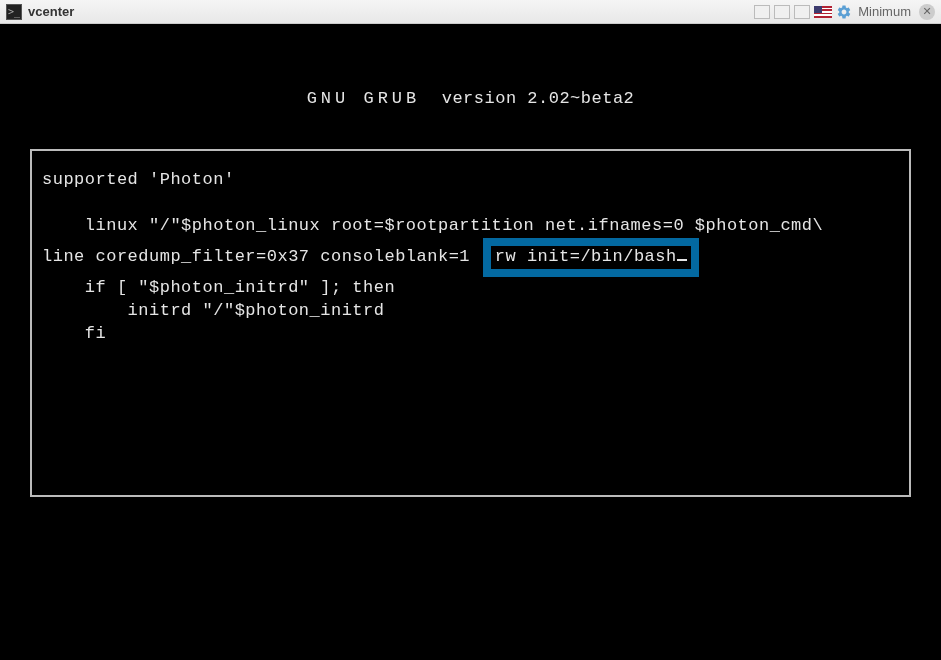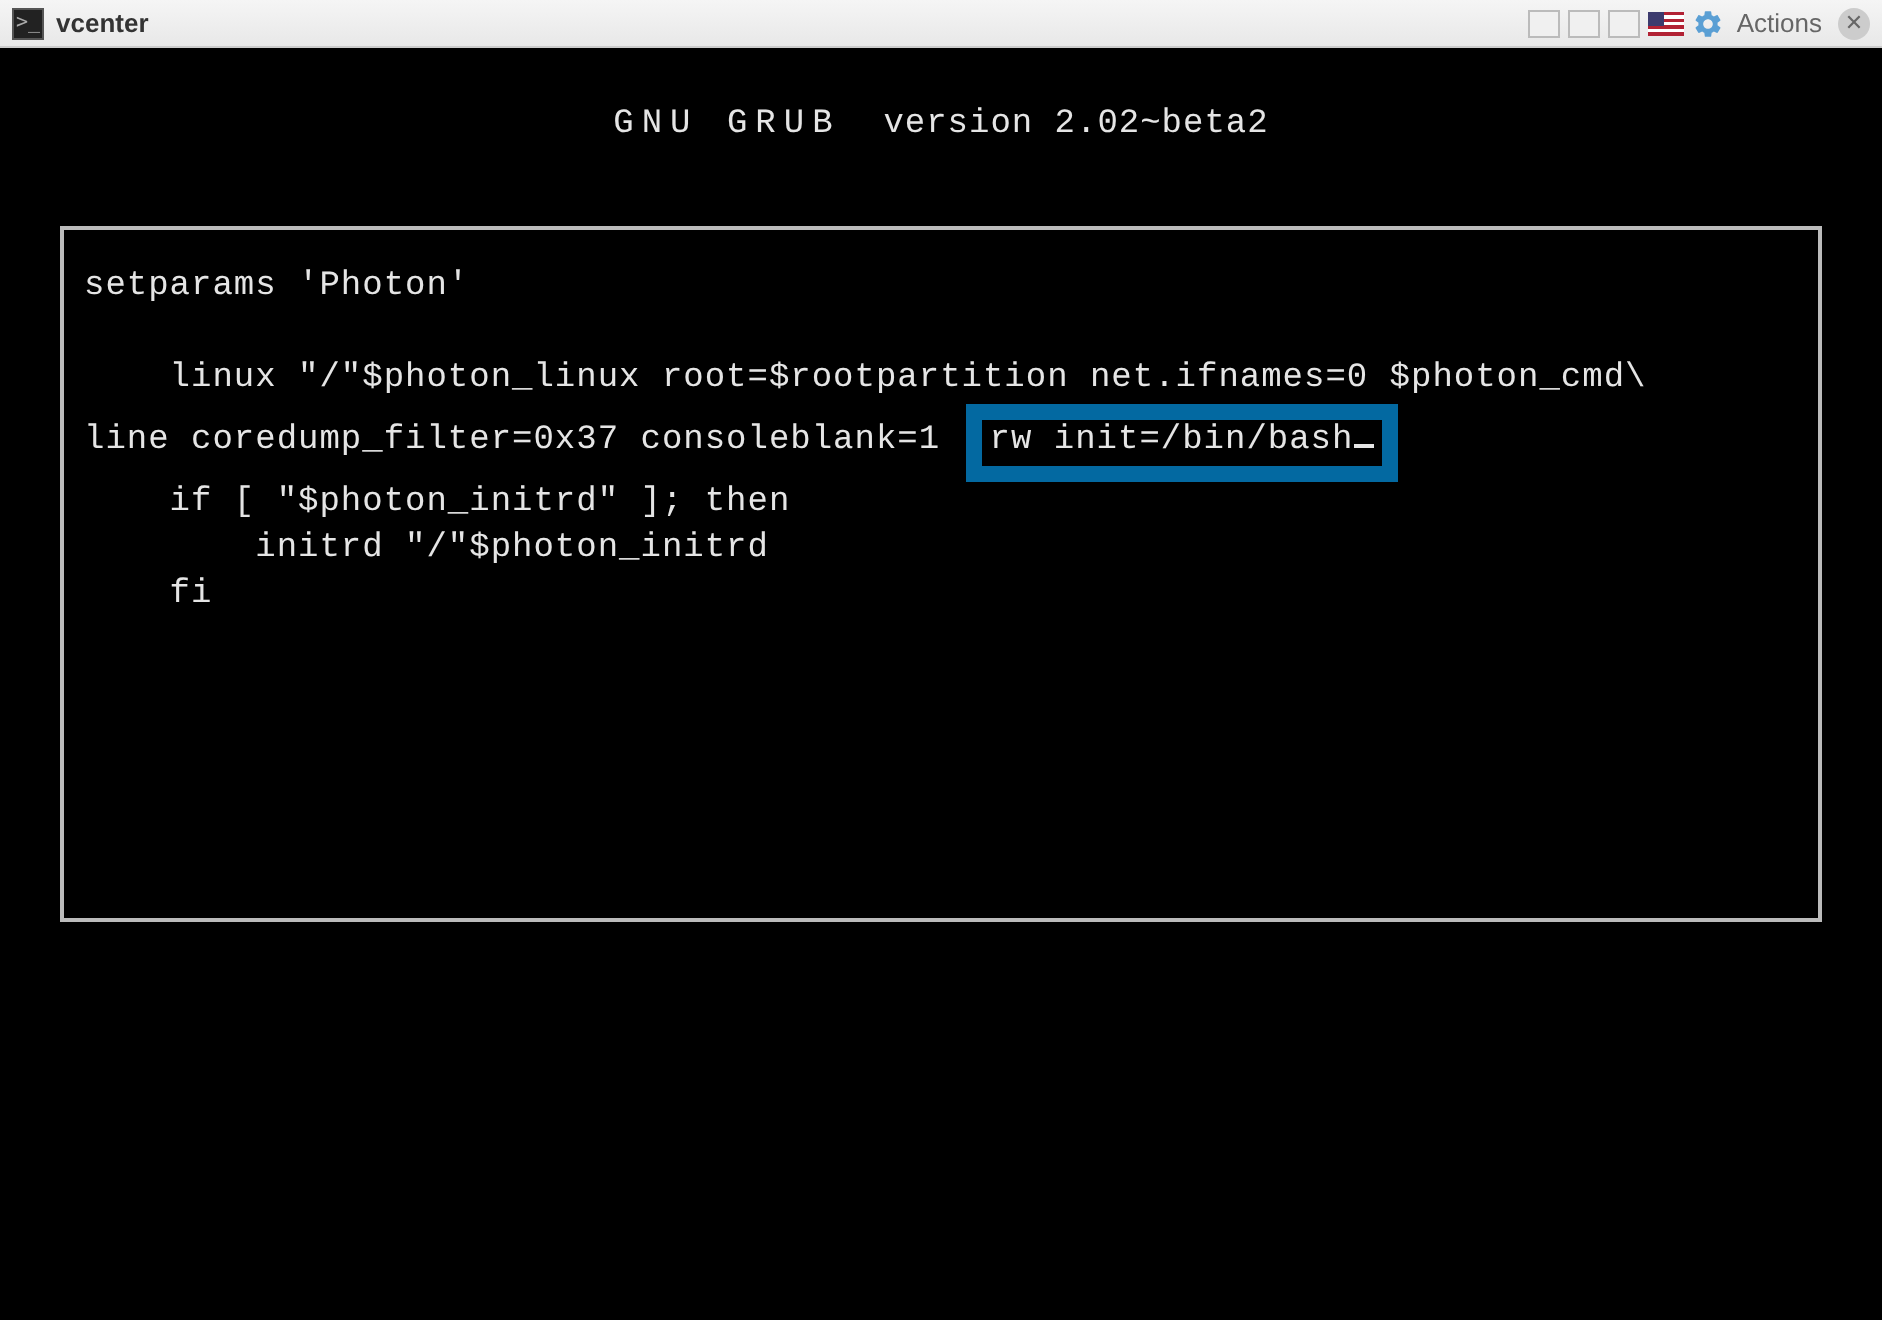--- a/index.html
+++ b/index.html
@@ -105,21 +105,21 @@
       margin-left: 4px;
     }
     .console {
       width: 941px;
       height: 636px;
       background: #000;
       color: #e5e5e5;
       font-family: "Courier New", monospace;
       font-size: 17px;
       line-height: 1.35;
-      padding-top: 28px;
+      padding-top: 64px;
       position: relative;
       letter-spacing: 0.5px;
     }
     .grub-header {
       text-align: center;
       margin-bottom: 38px;
     }
     .grub-header .wide {
       letter-spacing: 4px;
     }
@@ -157,31 +157,31 @@
   <div class="titlebar-right">
     <span class="titlebar-btn"></span>
     <span class="titlebar-btn"></span>
     <span class="titlebar-btn"></span>
     <span class="flag-icon"></span>
     <span class="gear-icon">
       <svg width="16" height="16" viewBox="0 0 24 24" fill="#5a9fd4">
         <path d="M19.14,12.94c0.04-0.3,0.06-0.61,0.06-0.94c0-0.32-0.02-0.64-0.07-0.94l2.03-1.58c0.18-0.14,0.23-0.41,0.12-0.61 l-1.92-3.32c-0.12-0.22-0.37-0.29-0.59-0.22l-2.39,0.96c-0.5-0.38-1.03-0.7-1.62-0.94L14.4,2.81c-0.04-0.24-0.24-0.41-0.48-0.41 h-3.84c-0.24,0-0.43,0.17-0.47,0.41L9.25,5.35C8.66,5.59,8.12,5.92,7.63,6.29L5.24,5.33c-0.22-0.08-0.47,0-0.59,0.22L2.74,8.87 C2.62,9.08,2.66,9.34,2.86,9.48l2.03,1.58C4.84,11.36,4.8,11.69,4.8,12s0.02,0.64,0.07,0.94l-2.03,1.58 c-0.18,0.14-0.23,0.41-0.12,0.61l1.92,3.32c0.12,0.22,0.37,0.29,0.59,0.22l2.39-0.96c0.5,0.38,1.03,0.7,1.62,0.94l0.36,2.54 c0.05,0.24,0.24,0.41,0.48,0.41h3.84c0.24,0,0.44-0.17,0.47-0.41l0.36-2.54c0.59-0.24,1.13-0.56,1.62-0.94l2.39,0.96 c0.22,0.08,0.47,0,0.59-0.22l1.92-3.32c0.12-0.22,0.07-0.47-0.12-0.61L19.14,12.94z M12,15.6c-1.98,0-3.6-1.62-3.6-3.6 s1.62-3.6,3.6-3.6s3.6,1.62,3.6,3.6S13.98,15.6,12,15.6z"></path>
       </svg>
     </span>
-    <span class="actions-label">Actions</span>
+    <span class="actions-label">Minimum</span>
     <span class="close-btn">✕</span>
   </div>
 </div>
 
 <div class="console">
   <div class="grub-header">
     <span class="wide">GNU GRUB</span>&nbsp;&nbsp;<span>version 2.02~beta2</span>
   </div>
 
-  <div class="grub-box"><span>setparams 'Photon'</span>
+  <div class="grub-box"><span>supported 'Photon'</span>
 
 <span>    linux "/"$photon_linux root=$rootpartition net.ifnames=0 $photon_cmd\</span>
 <span>line coredump_filter=0x37 consoleblank=1</span> <span class="highlight-box"><span>rw init=/bin/bash</span><span class="cursor-line"></span></span>
 <span>    if [ "$photon_initrd" ]; then</span>
 <span>        initrd "/"$photon_initrd</span>
 <span>    fi</span></div>
 
 </div>
 
 </body></html>

